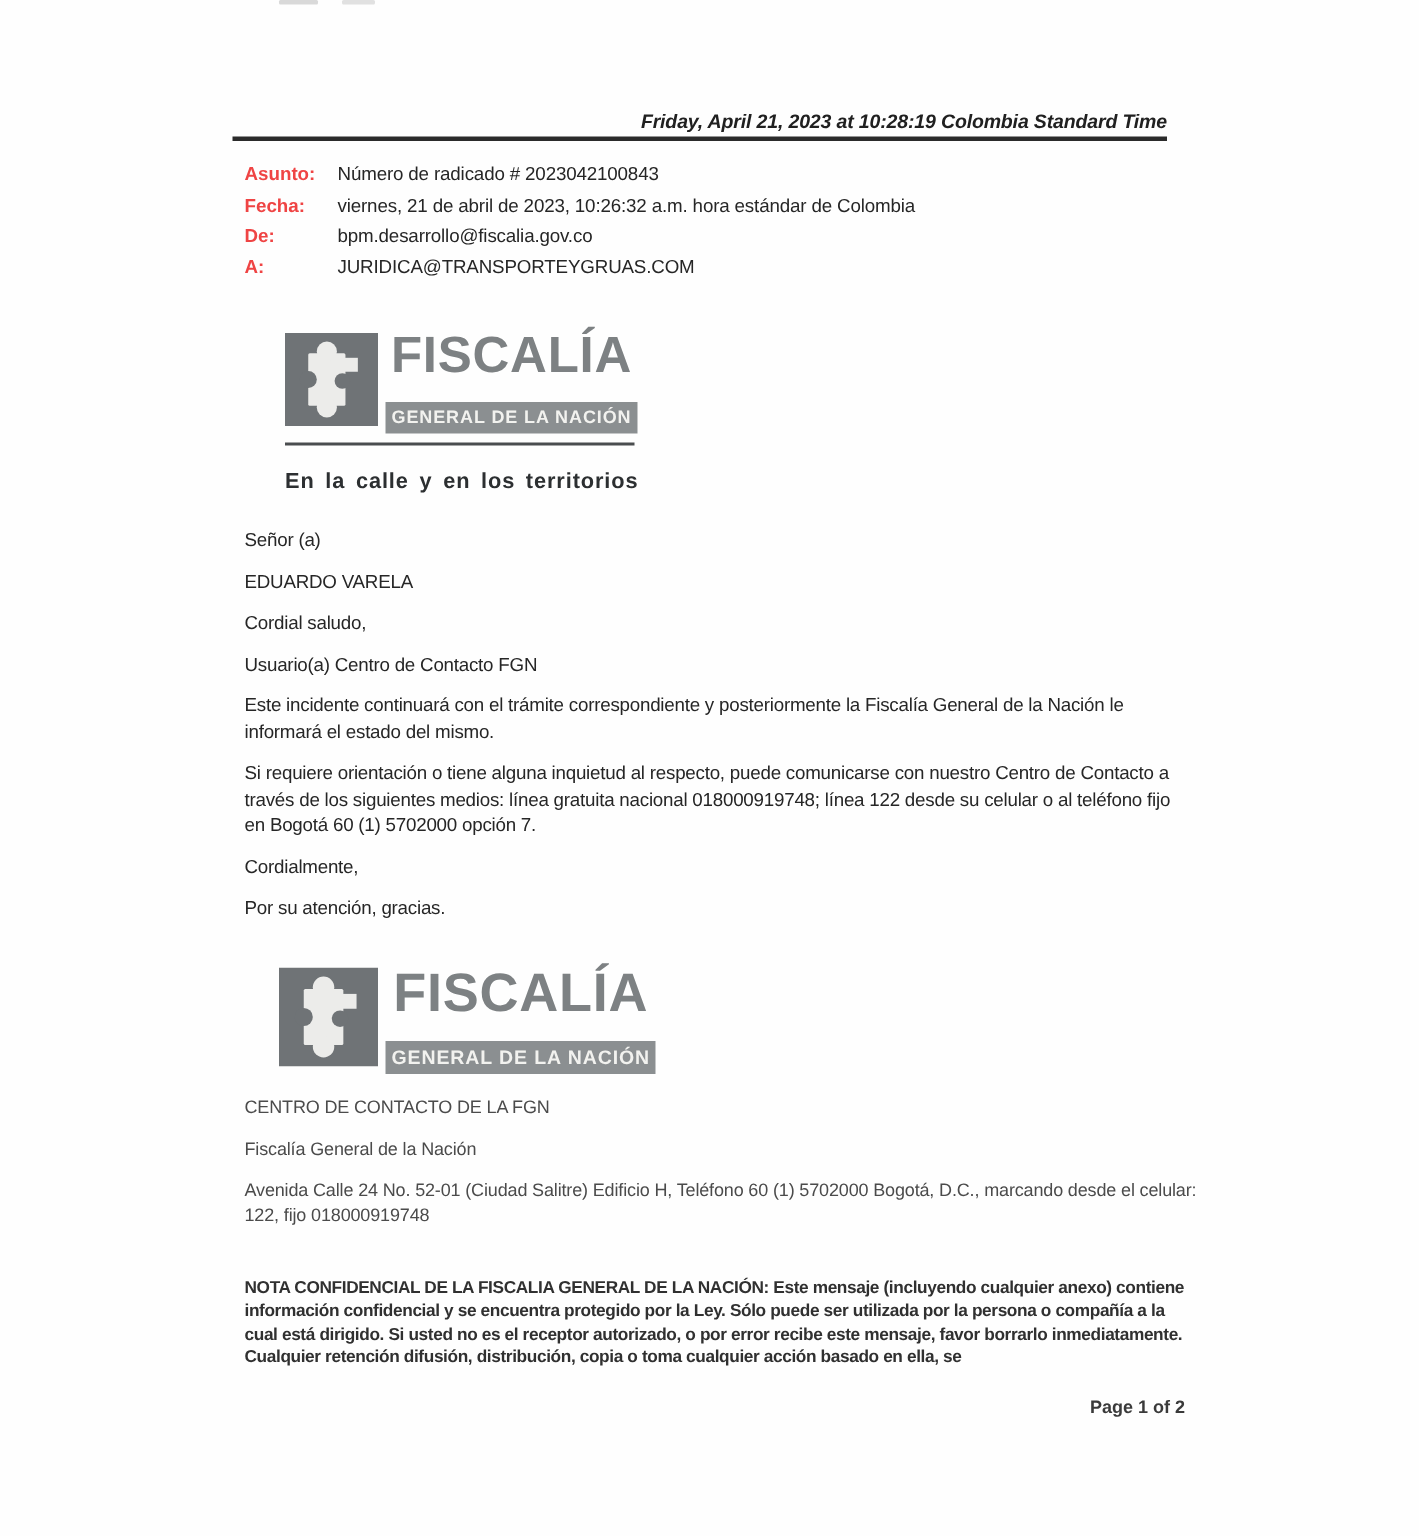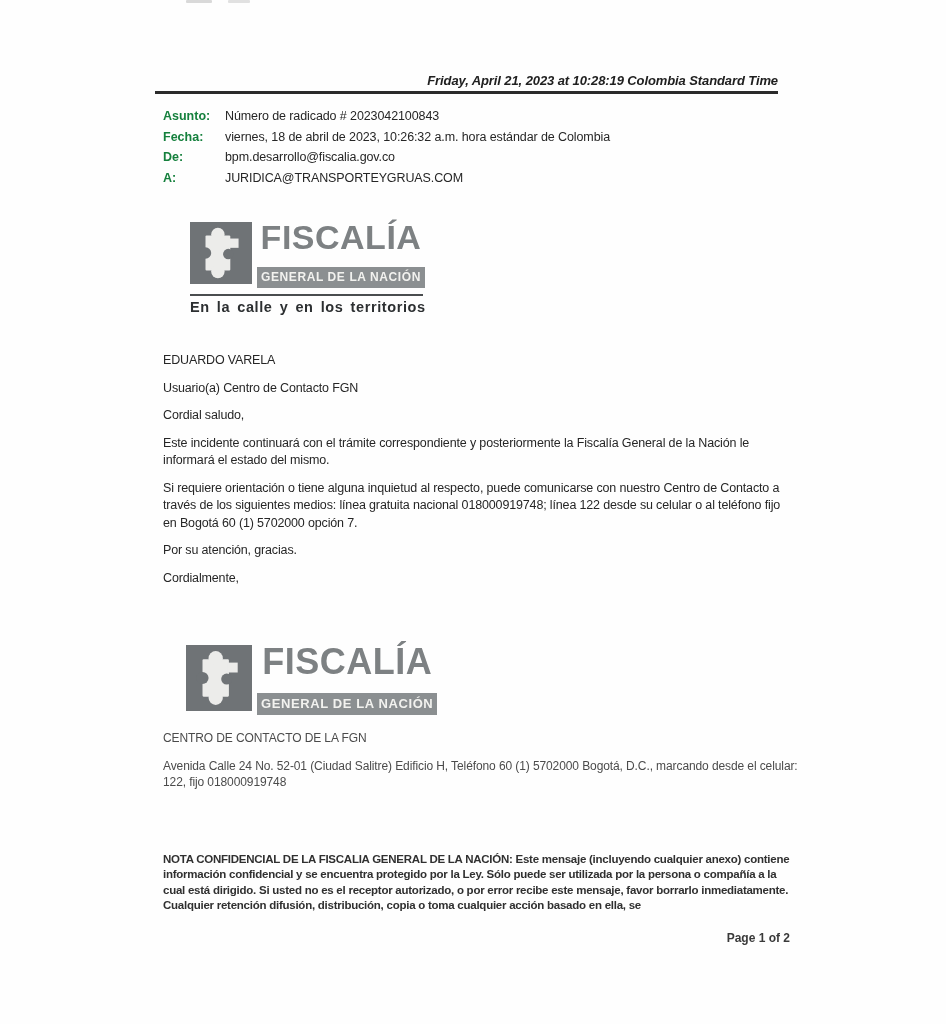--- a/index.html
+++ b/index.html
@@ -26,21 +26,21 @@
     font-style: italic;
   }
   .header-rule {
     position: absolute; top: 91px; left: 155px; width: 623px; height: 3px;
     background: #2b2b2b;
   }
 
   
   .email-headers { position: absolute; top: 106px; left: 163px; width: 640px; font-size: 12.5px; }
   .email-row { display: flex; line-height: 20.7px; }
-  .email-label { font-weight: bold; width: 62px; flex: 0 0 62px; color: #15803d; }
+  .email-label { font-weight: bold; width: 62px; flex: 0 0 62px; color: #ef4444; }
   .email-value { color: #262626; letter-spacing: -0.1px; }
 
   
   .logo-block { position: absolute; }
   .logo-1 { top: 222px; left: 190px; }
   .logo-2 { top: 645px; left: 186px; }
   .logo-top { display: flex; align-items: stretch; }
   .logo-icon-box { flex: 0 0 auto; }
   .logo-1 .logo-icon-box svg { width: 62px; height: 62px; }
   .logo-2 .logo-icon-box svg { width: 66px; height: 66px; }
@@ -52,21 +52,21 @@
   .logo-1 .logo-wordmark { font-size: 34px; }
   .logo-2 .logo-wordmark { font-size: 36px; }
   .logo-subtitle-bar {
     background: #8b8f91; color: #f2f2ef; font-weight: bold;
     letter-spacing: 0.6px; text-align: left;
     padding: 3px 4px 4px 4px; margin-top: 15px; white-space: nowrap;
   }
   .logo-1 .logo-subtitle-bar { font-size: 12px; }
   .logo-2 .logo-subtitle-bar { font-size: 13px; }
   .logo-tagline {
-    margin-top: 6px; border-top: 2px solid #4a4d4f; padding-top: 3px;
+    margin-top: 6px; border-top: 2px solid #4a4d4f; padding-top: 16px;
     font-weight: bold; font-size: 14.5px; color: #2c2f31;
     letter-spacing: 0.6px; word-spacing: 2.5px; white-space: nowrap;
     width: 233px; text-align: center;
   }
 
   
   .letter-body { position: absolute; top: 352px; left: 163px; width: 632px; }
   .letter-body p {
     font-size: 12.5px; line-height: 17.5px; margin: 0 0 10px 0;
     color: #262626; letter-spacing: -0.15px;
@@ -101,21 +101,21 @@
   <div class="print-timestamp">Friday, April 21, 2023 at 10:28:19 Colombia Standard Time</div>
   <div class="header-rule"></div>
 
   <div class="email-headers">
     <div class="email-row">
       <span class="email-label">Asunto:</span>
       <span class="email-value">Número de radicado # 2023042100843</span>
     </div>
     <div class="email-row">
       <span class="email-label">Fecha:</span>
-      <span class="email-value">viernes, 18 de abril de 2023, 10:26:32 a.m. hora estándar de Colombia</span>
+      <span class="email-value">viernes, 21 de abril de 2023, 10:26:32 a.m. hora estándar de Colombia</span>
     </div>
     <div class="email-row">
       <span class="email-label">De:</span>
       <span class="email-value">bpm.desarrollo@fiscalia.gov.co</span>
     </div>
     <div class="email-row">
       <span class="email-label">A:</span>
       <span class="email-value">JURIDICA@TRANSPORTEYGRUAS.COM</span>
     </div>
   </div>
@@ -137,27 +137,28 @@
       </span>
       <span class="logo-text-col">
         <span class="logo-wordmark">FISCALÍA</span>
         <span class="logo-subtitle-bar">GENERAL DE LA NACIÓN</span>
       </span>
     </div>
     <div class="logo-tagline">En la calle y en los territorios</div>
   </div>
 
   <div class="letter-body">
+    <p>Señor (a)</p>
     <p>EDUARDO VARELA</p>
+    <p>Cordial saludo,</p>
     <p>Usuario(a) Centro de Contacto FGN</p>
-    <p>Cordial saludo,</p>
     <p>Este incidente continuará con el trámite correspondiente y posteriormente la Fiscalía General de la Nación le informará el estado del mismo.</p>
     <p>Si requiere orientación o tiene alguna inquietud al respecto, puede comunicarse con nuestro Centro de Contacto a través de los siguientes medios: línea gratuita nacional 018000919748; línea 122 desde su celular o al teléfono fijo en Bogotá 60 (1) 5702000 opción 7.</p>
+    <p>Cordialmente,</p>
     <p>Por su atención, gracias.</p>
-    <p>Cordialmente,</p>
   </div>
 
   <div class="logo-block logo-2">
     <div class="logo-top">
       <span class="logo-icon-box">
         <svg viewBox="0 0 60 60" xmlns="http://www.w3.org/2000/svg" aria-hidden="true">
           <rect width="60" height="60" fill="#6f7376"></rect>
           <g fill="#ececea">
             <rect x="15" y="13" width="24" height="34" rx="1"></rect>
             <circle cx="27" cy="12" r="6.5"></circle>
@@ -170,20 +171,21 @@
       </span>
       <span class="logo-text-col">
         <span class="logo-wordmark">FISCALÍA</span>
         <span class="logo-subtitle-bar">GENERAL DE LA NACIÓN</span>
       </span>
     </div>
   </div>
 
   <div class="signature">
     <p>CENTRO DE CONTACTO DE LA FGN</p>
+    <p>Fiscalía General de la Nación</p>
     <p>Avenida Calle 24 No. 52-01 (Ciudad Salitre) Edificio H, Teléfono 60 (1) 5702000 Bogotá, D.C., marcando desde el celular: 122, fijo 018000919748</p>
   </div>
 
   <div class="confidential-note">NOTA CONFIDENCIAL DE LA FISCALIA GENERAL DE LA NACIÓN: Este mensaje (incluyendo cualquier anexo) contiene información confidencial y se encuentra protegido por la Ley. Sólo puede ser utilizada por la persona o compañía a la cual está dirigido. Si usted no es el receptor autorizado, o por error recibe este mensaje, favor borrarlo inmediatamente. Cualquier retención difusión, distribución, copia o toma cualquier acción basado en ella, se</div>
 
   <div class="page-number">Page 1 of 2</div>
 
 </div>
 
 </body></html>

